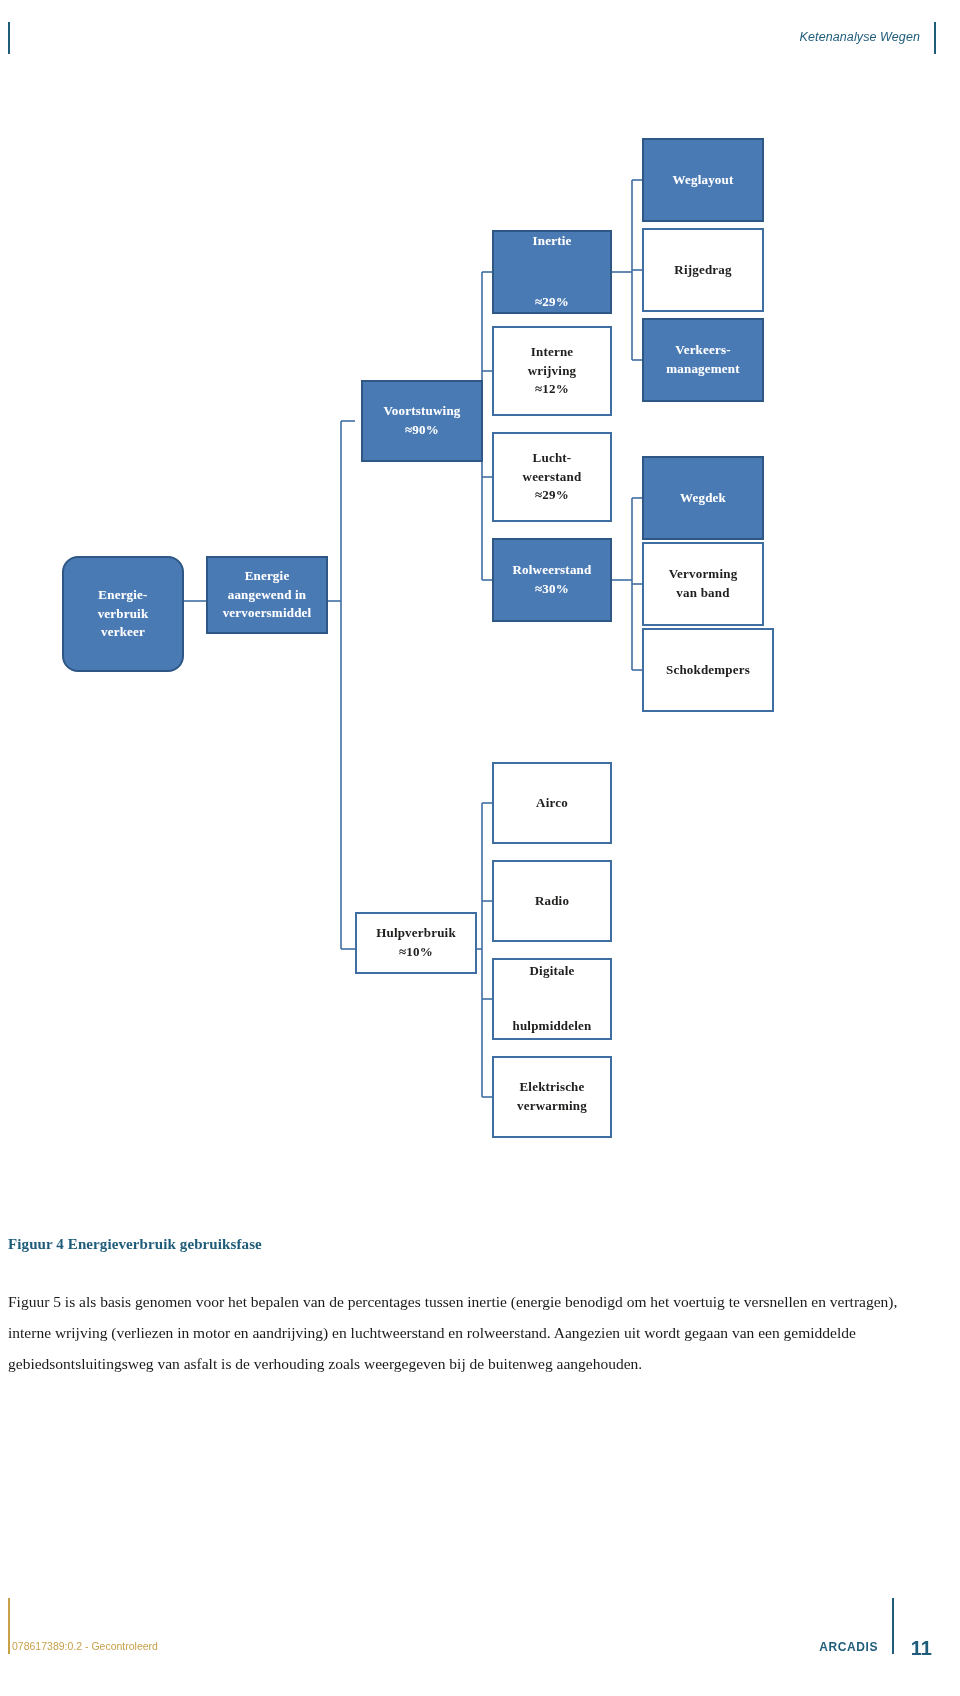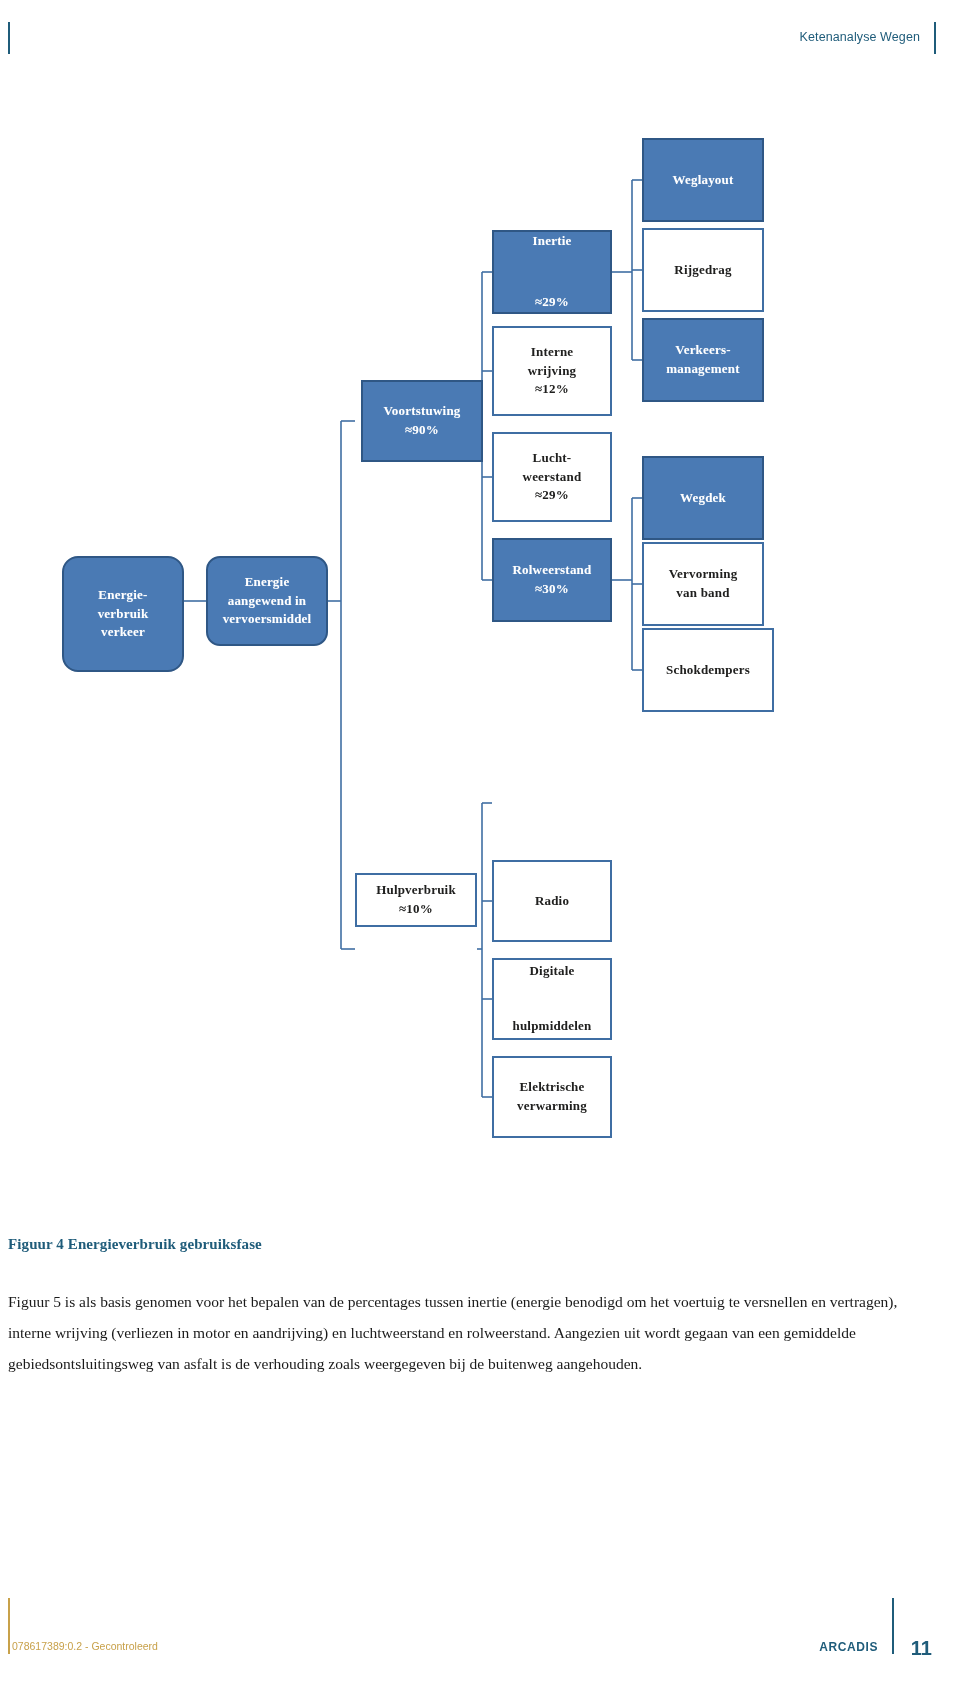--- a/index.html
+++ b/index.html
@@ -22,20 +22,21 @@
   }
   .header-rule-right {
     position:absolute; right:24px; top:22px; width:2px; height:32px;
     background:#1f5c7a;
   }
   .header-title {
     position:absolute; right:40px; top:30px;
     font-family:"Liberation Sans", sans-serif;
     font-size:12.5px; color:#1f5c7a; letter-spacing:.1px;
     white-space:nowrap;
+    font-style:italic;
   }
 
   
   .diagram {
     position:absolute; left:0; top:86px; width:960px; height:1100px;
   }
   .connectors { position:absolute; left:0; top:0; width:960px; height:1100px; }
 
   .node {
     position:absolute;
@@ -153,32 +154,32 @@
       <path d="M632,584 L642,584"></path>
     </g>
   </svg>
 
   <div class="node fill" style="left:62px;top:470px;width:122px;height:116px;border-radius:16px;">
     <span class="ln">Energie-</span>
     <span class="ln">verbruik</span>
     <span class="ln">verkeer</span>
   </div>
 
-  <div class="node fill" style="left:206px;top:470px;width:122px;height:90px;border-radius:14px;">
+  <div class="node fill" style="left:206px;top:470px;width:122px;height:78px;">
     <span class="ln">Energie</span>
     <span class="ln">aangewend in</span>
     <span class="ln">vervoersmiddel</span>
   </div>
 
   <div class="node fill" style="left:355px;top:294px;width:122px;height:82px;margin-left:6px;">
     <span class="ln">Voortstuwing</span>
     <span class="ln">≈90%</span>
   </div>
 
-  <div class="node plain" style="left:355px;top:787px;width:122px;height:54px;">
+  <div class="node plain" style="left:355px;top:826px;width:122px;height:62px;">
     <span class="ln">Hulpverbruik</span>
     <span class="ln">≈10%</span>
   </div>
 
   <div class="node fill" style="left:492px;top:144px;width:120px;height:84px;justify-content:space-between;">
     <span class="ln">Inertie</span>
     <span class="ln">≈29%</span>
   </div>
 
   <div class="node plain" style="left:492px;top:240px;width:120px;height:90px;">
@@ -191,20 +192,23 @@
     <span class="ln">Lucht-</span>
     <span class="ln">weerstand</span>
     <span class="ln">≈29%</span>
   </div>
 
   <div class="node fill" style="left:492px;top:452px;width:120px;height:84px;">
     <span class="ln">Rolweerstand</span>
     <span class="ln">≈30%</span>
   </div>
 
+  <div class="node plain" style="left:492px;top:676px;width:120px;height:82px;">
+    <span class="ln">Airco</span>
+  </div>
 
   <div class="node plain" style="left:492px;top:774px;width:120px;height:82px;">
     <span class="ln">Radio</span>
   </div>
 
   <div class="node plain" style="left:492px;top:872px;width:120px;height:82px;gap:36px;">
     <span class="ln">Digitale</span>
     <span class="ln">hulpmiddelen</span>
   </div>
 

